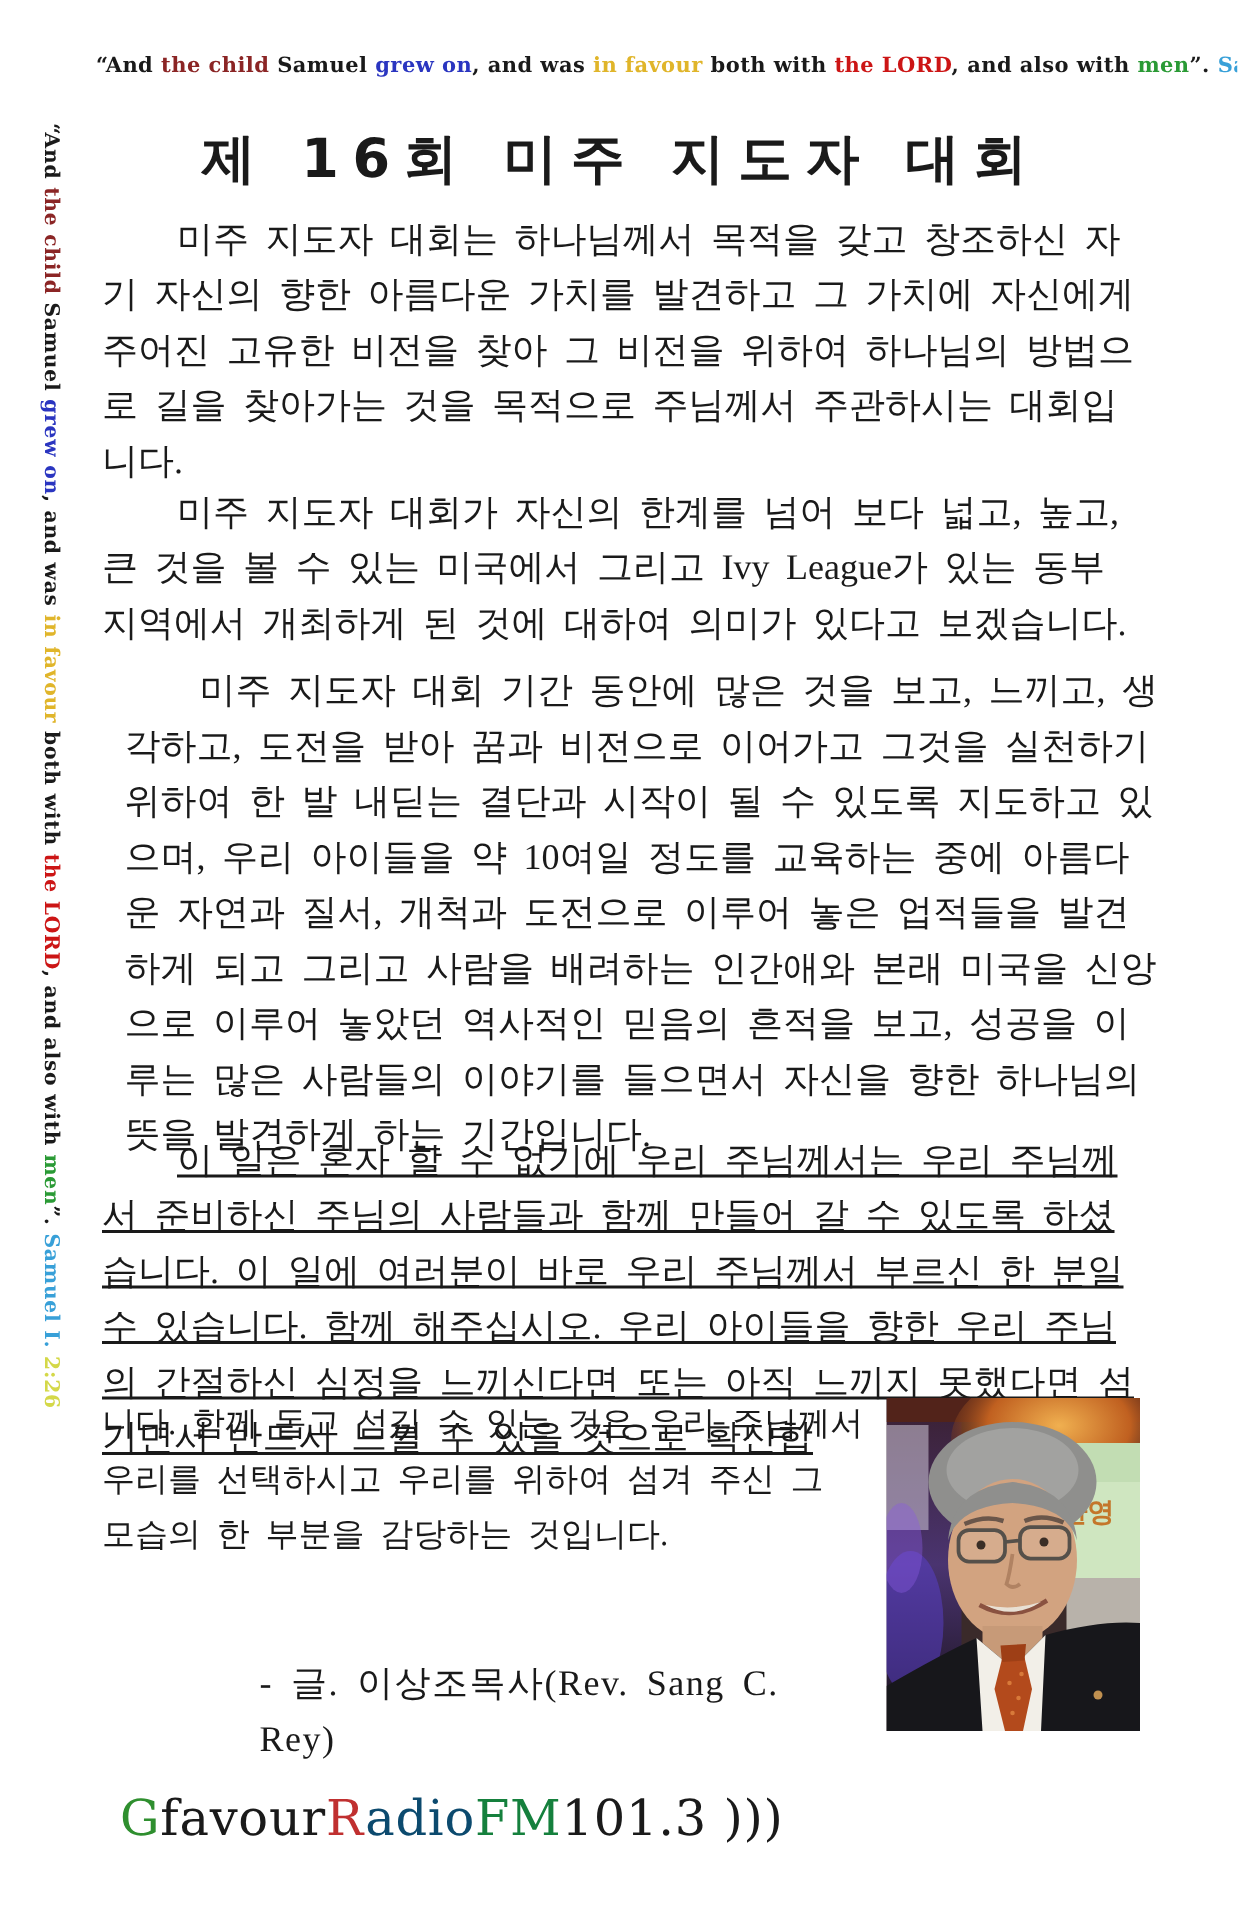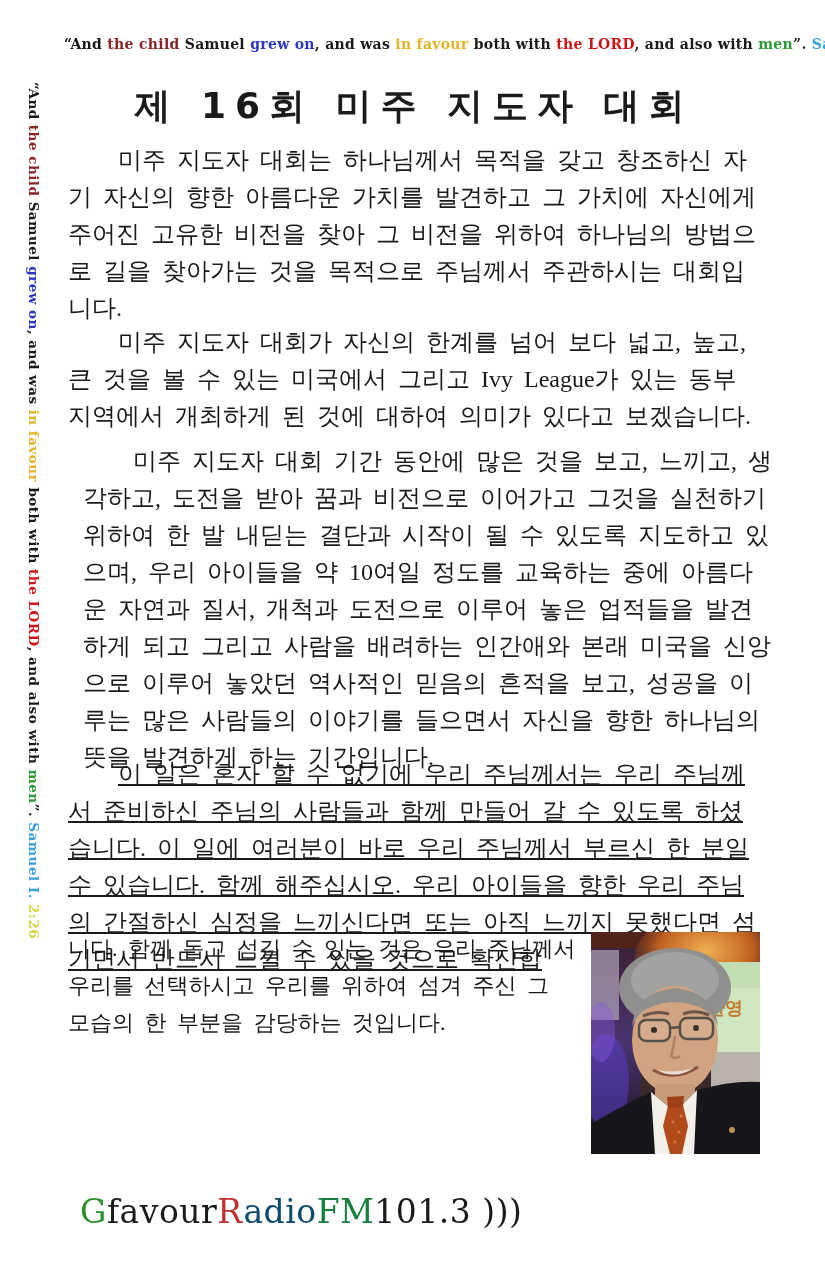--- a/index.html
+++ b/index.html
@@ -86,17 +86,18 @@
       <path d="M 60,160 L 84,180 L 106,158 L 103,222 L 64,222 Z" fill="#f2efe8"></path>
       <path d="M 77,174 L 92,173 L 97,194 L 91,222 L 79,222 L 72,194 Z" fill="#b34a1c"></path>
       <path d="M 76,165 L 93,164 L 92,175 L 77,176 Z" fill="#9e3f16"></path>
       <circle cx="82" cy="190" r="1.5" fill="#d87a3a"></circle>
         <circle cx="88" cy="200" r="1.5" fill="#d87a3a"></circle>
       <circle cx="84" cy="210" r="1.5" fill="#d87a3a"></circle>
         <circle cx="90" cy="184" r="1.5" fill="#d87a3a"></circle>
       <circle cx="141" cy="198" r="3" fill="#c09050"></circle>
     </svg>
     <span class="wrap-text">니다. 함께 돕고 섬길 수 있는 것은 우리 주님께서 우리를 선택하시고 우리를 위하여 섬겨 주신 그 모습의 한 부분을 감당하는 것입니다.</span>
+    <span class="signature">- 글. 이상조목사(Rev. Sang C. Rey)</span>
   </div>
 
   <div class="logo"><span style="color: rgb(47, 143, 47);">G</span><span style="color: rgb(26, 26, 26);">favour</span><span style="color: rgb(192, 48, 48);">R</span><span style="color: #0c4a6e;">adio</span><span style="color: #15803d;">FM</span><span style="color: rgb(26, 26, 26);">101.3 )))</span></div>
 
 </div>
 
 </body></html>

